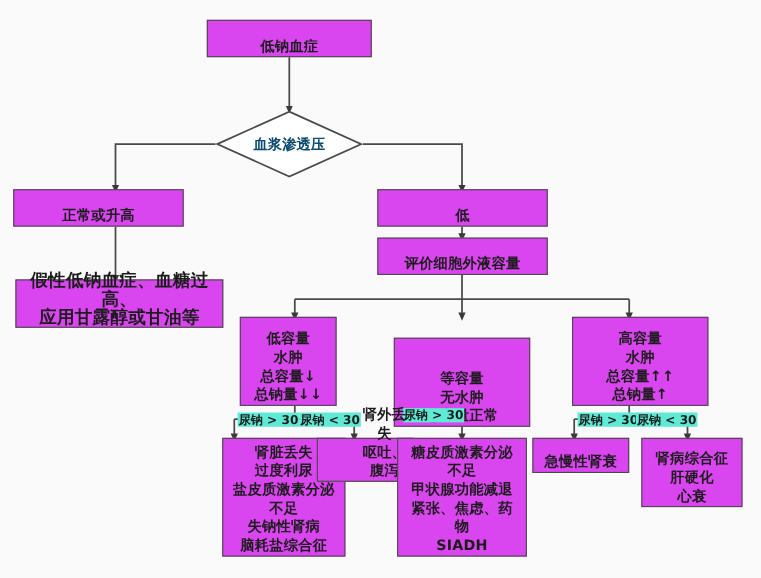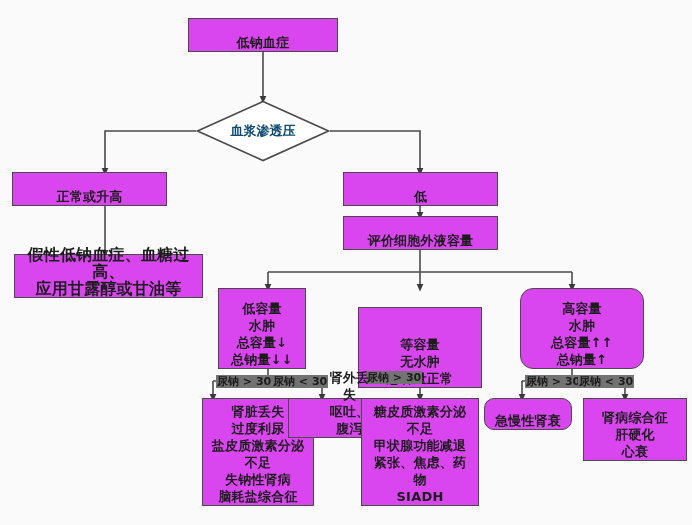--- a/index.html
+++ b/index.html
@@ -62,21 +62,21 @@
     font-weight: bold;
     font-size: 13px;
     color: #0c4a6e;
     white-space: nowrap;
   }
   .edge-label {
     position: absolute;
     font-size: 11px;
     font-weight: bold;
     color: #1c1c1c;
-    background: #737373;
+    background: #5eead4;
     white-space: nowrap;
     line-height: 13px;
     padding: 0 1px;
   }
   .multiline { white-space: pre-line; }
 </style>
 </head>
 <body>
 
 <div id="canvas">
@@ -153,21 +153,21 @@
 总容量↓
 总钠量↓↓</span>
   </div>
 
   <div class="node multiline" style="left:358px; top:288px; width:124px; height:81px; line-height:17px;margin-top:19px;">
     <span>等容量
 无水肿
 总容量正常</span>
   </div>
 
-  <div class="node multiline" style="left:520px; top:288px; width:124px; height:81px; line-height:17px;border-radius:13px;">
+  <div class="node multiline" style="left:520px; top:288px; width:124px; height:81px; line-height:17px;">
     <span>高容量
 水肿
 总容量↑↑
 总钠量↑</span>
   </div>
 
   <div class="edge-label" style="left:216px; top:375px;">尿钠 &gt; 30</div>
   <div class="edge-label" style="left:272px; top:375px;">尿钠 &lt; 30</div>
   <div class="edge-label" style="left:366px; top:371px;">尿钠 &gt; 30</div>
   <div class="edge-label" style="left:525px; top:375px;">尿钠 &gt; 30</div>
@@ -189,23 +189,23 @@
 
   <div class="node multiline" style="left:361px; top:398px; width:118px; height:108px; line-height:17px;">
     <span>糖皮质激素分泌
 不足
 甲状腺功能减退
 紧张、焦虑、药
 物
 SIADH</span>
   </div>
 
-  <div class="node" style="left:484px; top:398px; width:88px; height:32px;border-radius:10px;">
+  <div class="node" style="left:484px; top:398px; width:88px; height:32px;">
     <span>急慢性肾衰</span>
   </div>
 
-  <div class="node multiline" style="left:583px; top:398px; width:104px; height:63px; line-height:17px;">
+  <div class="node multiline" style="left:583px; top:398px; width:92px; height:63px; line-height:17px;">
     <span>肾病综合征
 肝硬化
 心衰</span>
   </div>
 
 </div>
 
 </body></html>

